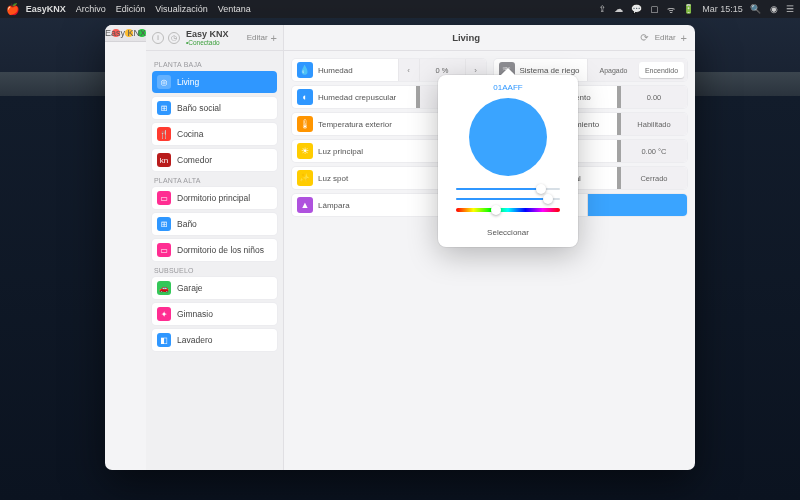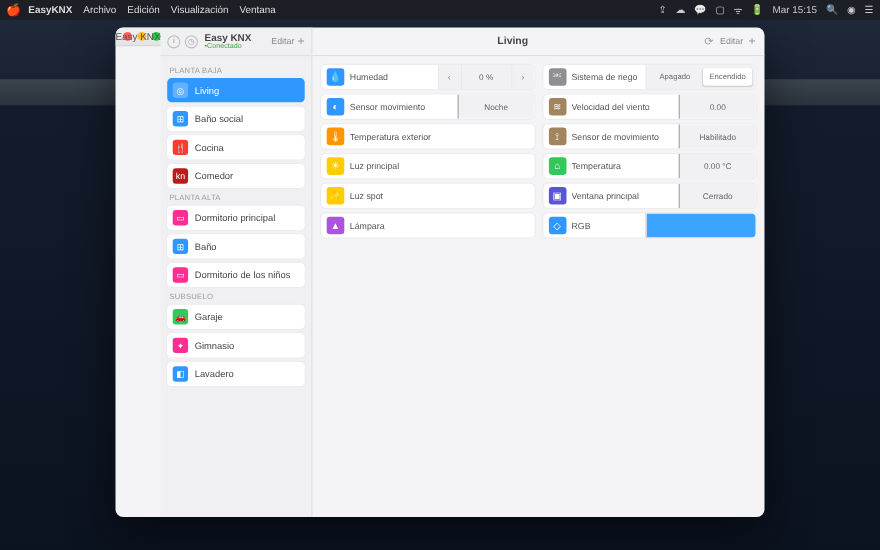--- a/index.html
+++ b/index.html
@@ -43,21 +43,21 @@
   .mhead { height:26px; border-bottom:1px solid #e0dfe3; display:flex; align-items:center; padding:0 8px;}
   .mhead .mtitle { flex:1; text-align:center; font-size:9.5px; font-weight:600; color:#444;}
   .mhead .refresh { font-size:10px; color:#999; margin-right:6px;}
   .mhead .edit { font-size:8px; color:#888; margin-right:5px;}
   .mhead .plus { font-size:11px; color:#999;}
   .mcontent { flex:1; display:flex; gap:8px; padding:8px; position:relative;}
   .col { flex:1; display:flex; flex-direction:column; gap:5px; min-width:0;}
   .row { height:22px; background:#fff; border-radius:4px; display:flex; align-items:center; box-shadow:0 0 0 1px #ececef; font-size:8px; color:#555; overflow:hidden;}
   .row .ric { width:16px; height:16px; border-radius:3px; margin:0 5px; display:flex; align-items:center; justify-content:center; color:#fff; font-size:9px; flex-shrink:0;}
   .row .rlbl { flex:1; min-width:0; white-space:nowrap; overflow:hidden; text-overflow:ellipsis;}
-  .row .rval { width:70px; height:100%; background:#f1f0f3; display:flex; align-items:center; justify-content:center; font-size:7.5px; color:#666; border-left:1px solid #a3a3a3; flex-shrink:0;}
+  .row .rval { width:70px; height:100%; background:#f1f0f3; display:flex; align-items:center; justify-content:center; font-size:7.5px; color:#666; border-left:4px solid #a3a3a3; flex-shrink:0;}
   .row .rstep { width:88px; height:100%; display:flex; align-items:stretch; border-left:1px solid #e8e7ea; flex-shrink:0;}
   .row .rstep .sbtn { width:20px; background:#f1f0f3; display:flex; align-items:center; justify-content:center; color:#888; font-size:8px;}
   .row .rstep .sval { flex:1; background:#f1f0f3; display:flex; align-items:center; justify-content:center; font-size:7.5px; color:#666; border-left:1px solid #e8e7ea; border-right:1px solid #e8e7ea;}
   .row .rtog { width:100px; height:100%; display:flex; padding:3px; gap:3px; background:#f1f0f3; border-left:1px solid #e8e7ea; flex-shrink:0;}
   .row .rtog .tbtn { flex:1; border-radius:3px; display:flex; align-items:center; justify-content:center; font-size:7px; color:#666;}
   .row .rtog .tbtn.on { background:#fff; box-shadow:0 1px 1px rgba(0,0,0,.15);}
   .row .rcolor { width:100px; height:100%; background:#3aa4ff; border-left:1px solid #e8e7ea; flex-shrink:0;}
   
   .popover { position:absolute; left:154px; top:24px; width:140px; background:#fff; border-radius:8px; box-shadow:0 8px 30px rgba(0,0,0,.25), 0 0 0 1px rgba(0,0,0,.05); padding:8px 10px 10px; z-index:5; display:flex; flex-direction:column; align-items:center;}
   .popover::before{ content:""; position:absolute; top:-5px; left:50%; transform:translateX(-50%) rotate(45deg); width:10px; height:10px; background:#fff; box-shadow:-1px -1px 1px rgba(0,0,0,.06);}
@@ -179,21 +179,21 @@
               <div class="ric" style="background: rgb(47, 151, 255);">💧</div>
               <div class="rlbl">Humedad</div>
               <div class="rstep">
                 <div class="sbtn">‹</div>
                 <div class="sval">0 %</div>
                 <div class="sbtn">›</div>
               </div>
             </div>
             <div class="row">
               <div class="ric" style="background: rgb(47, 151, 255);">◐</div>
-              <div class="rlbl">Sensor movimiento</div>
+              <div class="rlbl">Humedad crepuscular</div>
               <div class="rval">Noche</div>
             </div>
             <div class="row">
               <div class="ric" style="background: rgb(255, 149, 0);">🌡</div>
               <div class="rlbl">Temperatura exterior</div>
             </div>
             <div class="row">
               <div class="ric" style="background: rgb(255, 204, 0);">☀</div>
               <div class="rlbl">Luz principal</div>
             </div>
@@ -235,16 +235,38 @@
               <div class="rlbl">Ventana principal</div>
               <div class="rval">Cerrado</div>
             </div>
             <div class="row">
               <div class="ric" style="background: rgb(47, 151, 255);">◇</div>
               <div class="rlbl">RGB</div>
               <div class="rcolor" style="background: rgb(58, 164, 255);"></div>
             </div>
           </div>
 
+        <div class="popover">
+          <div class="hex">01AAFF</div>
+          <div class="swatch" style="background:#3aa4ff"></div>
+          <div class="sliderwrap">
+            <div class="track">
+                <div class="fill" id="fill1" style="width: 82%;"></div>
+                <div class="thumb" id="th1" style="left: 82%;"></div>
+              </div>
+          </div>
+          <div class="sliderwrap">
+            <div class="track">
+                <div class="fill" id="fill2" style="width: 88%;"></div>
+                <div class="thumb" id="th2" style="left: 88%;"></div>
+              </div>
+          </div>
+          <div class="sliderwrap">
+            <div class="hue">
+                <div class="hthumb" id="th3" style="left: 38%;"></div>
+              </div>
+          </div>
+          <div class="selbtn">Seleccionar</div>
+        </div>
       </div>
     </div>
   </div>
 </div>
 
 </body></html>

